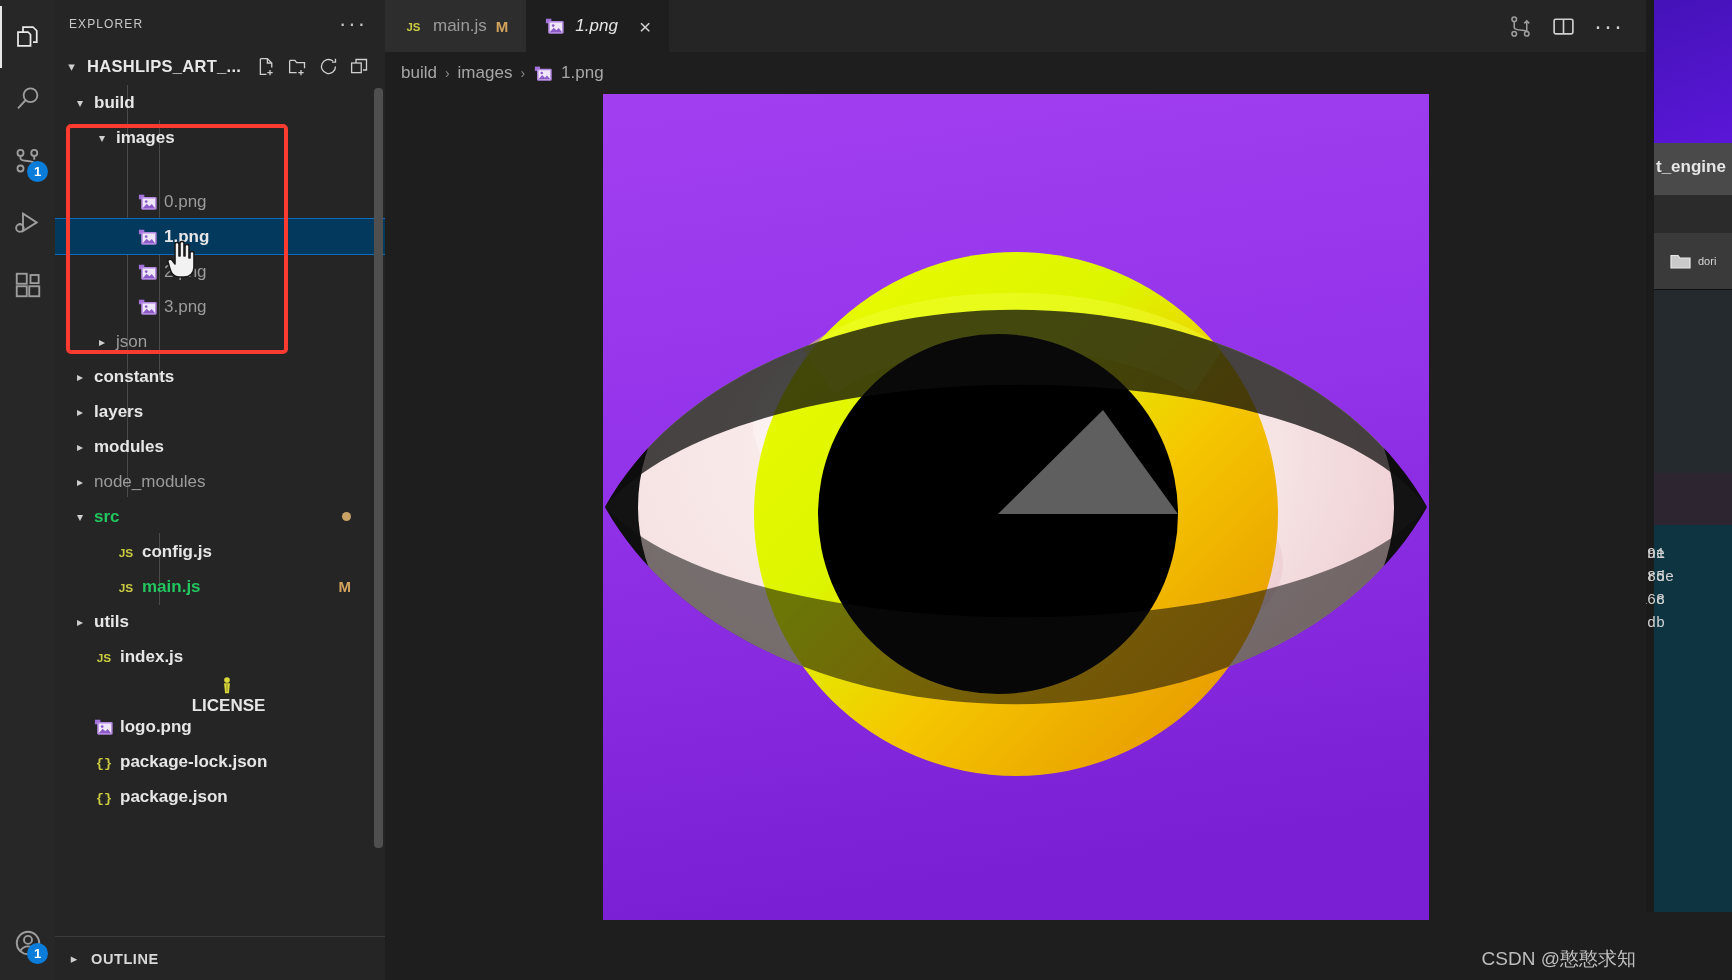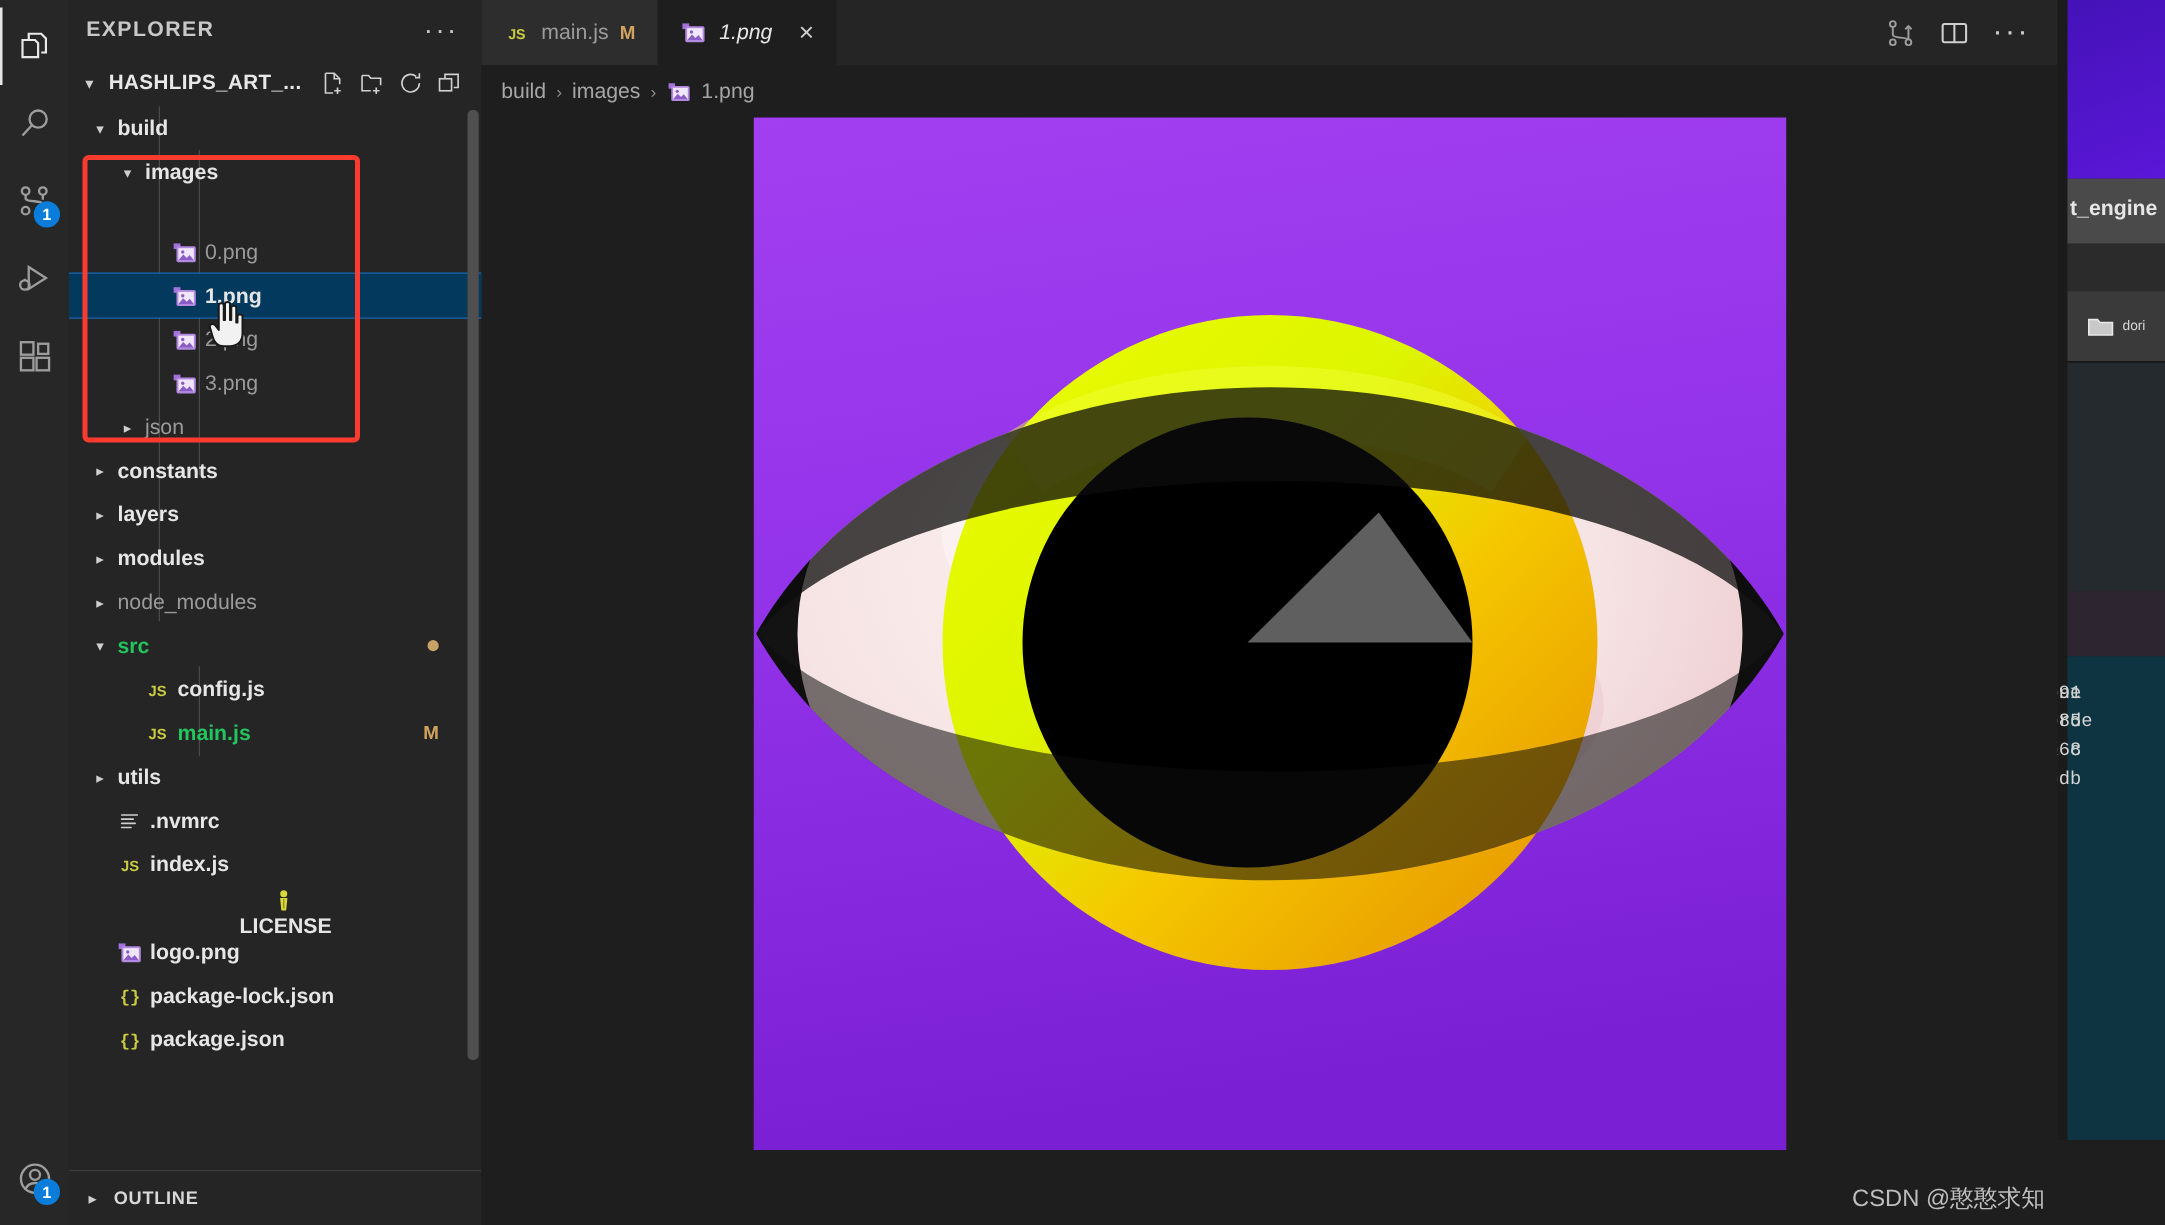--- a/index.html
+++ b/index.html
@@ -32,21 +32,21 @@
   .ab-item { position:relative; width:55px; height:62px; display:flex; align-items:center; justify-content:center; }
   .ab-item svg { display:block; }
   .ab-item.active::before { content:""; position:absolute; left:0; top:0; width:2px; height:62px; background:#e7e7e7; }
   .ab-badge { position:absolute; right:7px; bottom:10px; min-width:21px; height:21px; border-radius:11px;
               background:#0a7ddb; color:#fff; font-size:13px; font-weight:bold; display:flex; align-items:center; justify-content:center; padding:0 5px; }
   .ab-bottom { position:absolute; left:0; bottom:6px; width:55px; }
 
   
   .sidebar { position:absolute; left:55px; top:0; width:330px; height:980px; background:#252526; z-index:4; }
   .sb-header { height:47px; display:flex; align-items:center; justify-content:space-between; padding:0 18px 0 14px; }
-  .sb-title { font-size:17px; letter-spacing:1.1px; color:#c8c8c8; font-weight:bold; }
+  .sb-title { font-size:12px; letter-spacing:1.1px; color:#c8c8c8; font-weight:normal; }
   .sb-dots { color:#c8c8c8; font-size:22px; line-height:10px; letter-spacing:2px; cursor:pointer; }
 
   .sb-root { height:38px; display:flex; align-items:center; padding-left:8px; gap:7px; }
   .sb-root .chev { width:17px; color:#cfcfcf; font-size:13px; display:flex; justify-content:center;}
   .sb-root .rname { font-size:16.5px; font-weight:bold; color:#e8e8e8; letter-spacing:.3px; }
   .sb-root .acts { display:flex; gap:9px; margin-left:7px; align-items:center; }
   .sb-root .acts span { width:22px; height:22px; display:flex; align-items:center; justify-content:center; cursor:pointer; }
 
   .tree { position:relative; height:calc(980px - 47px - 38px - 44px); overflow:hidden; }
   .row { position:relative; height:35px; display:flex; align-items:center; font-size:17px; color:#cccccc; white-space:nowrap; cursor:pointer; }
@@ -333,34 +333,20 @@
           <span class="lbl">main.js</span>
           <span class="git-m">M</span>
         </div>
         <div class="row bold" style="padding-left: 14px;">
           <span class="twisty">▸</span>
           <span class="lbl">utils</span>
         </div>
         <div class="row bold" style="padding-left: 14px;">
           <span class="twisty"></span>
           <span class="ficon">
-            <svg width="20" height="20" viewBox="0 0 24 24">
-              <g stroke="#cfcfcf" stroke-width="1.6" stroke-linecap="round">
-                <line x1="4" y1="6" x2="19" y2="6"></line>
-                <line x1="4" y1="10" x2="15" y2="10"></line>
-                <line x1="4" y1="14" x2="17" y2="14"></line>
-                <line x1="4" y1="18" x2="13" y2="18"></line>
-              </g>
-            </svg>
-          </span>
-          <span class="lbl">.nvmrc</span>
-        </div>
-        <div class="row bold" style="padding-left: 14px;">
-          <span class="twisty"></span>
-          <span class="ficon">
             <svg width="22" height="20" viewBox="0 0 24 22">
               <text x="12" y="16" font-size="13" font-weight="bold" fill="#cbcb41" text-anchor="middle" font-family="Liberation Sans, sans-serif">JS</text>
             </svg>
           </span>
           <span class="lbl">index.js</span>
         </div>
         <div class="row bold" style="padding-left: 14px; flex-direction: column;">
           <span class="twisty"></span>
           <span class="ficon">
             <svg width="20" height="22" viewBox="0 0 24 24">

